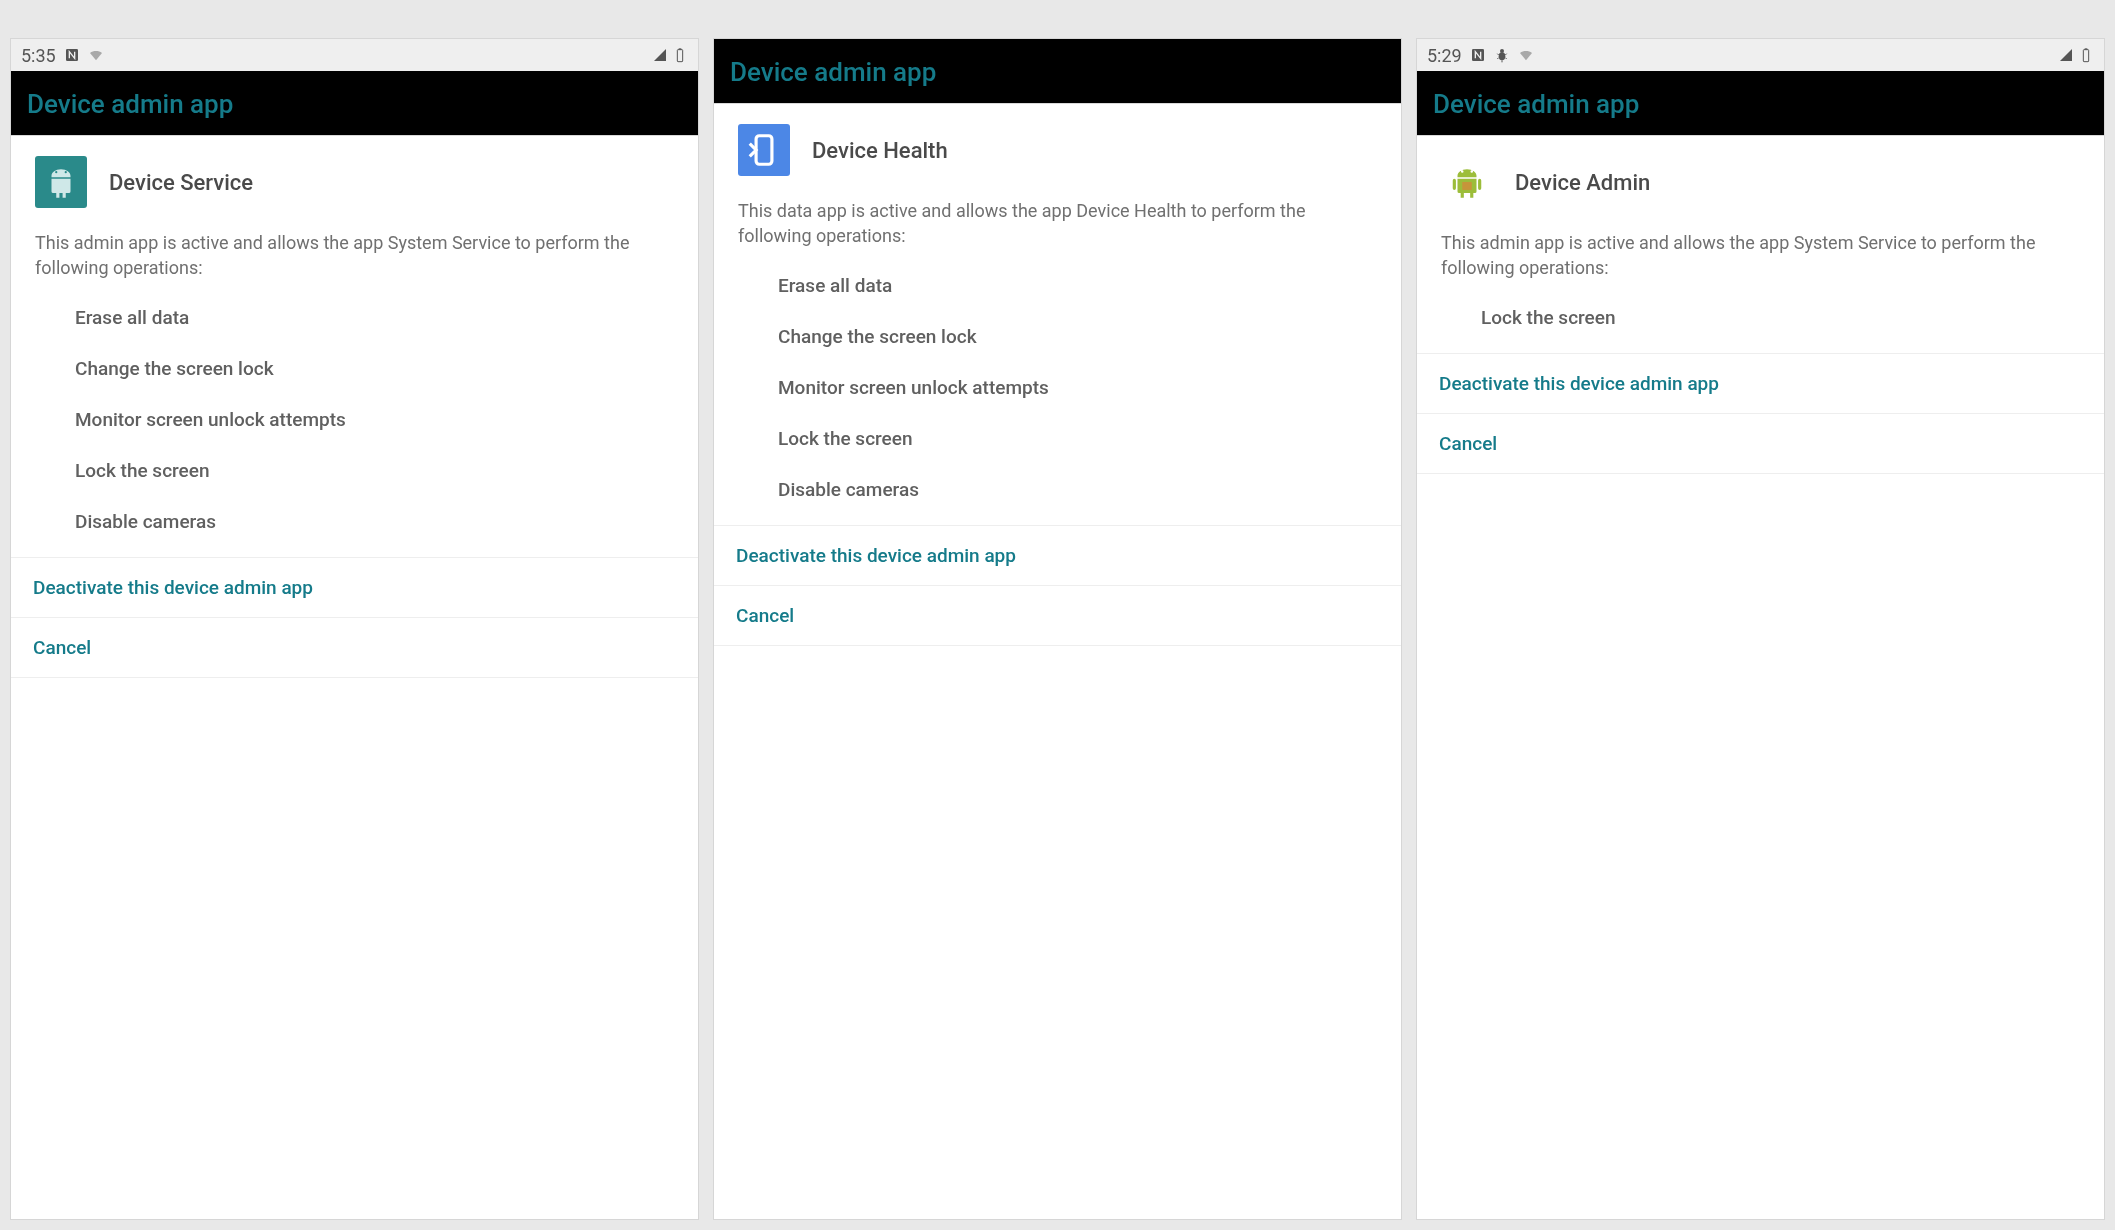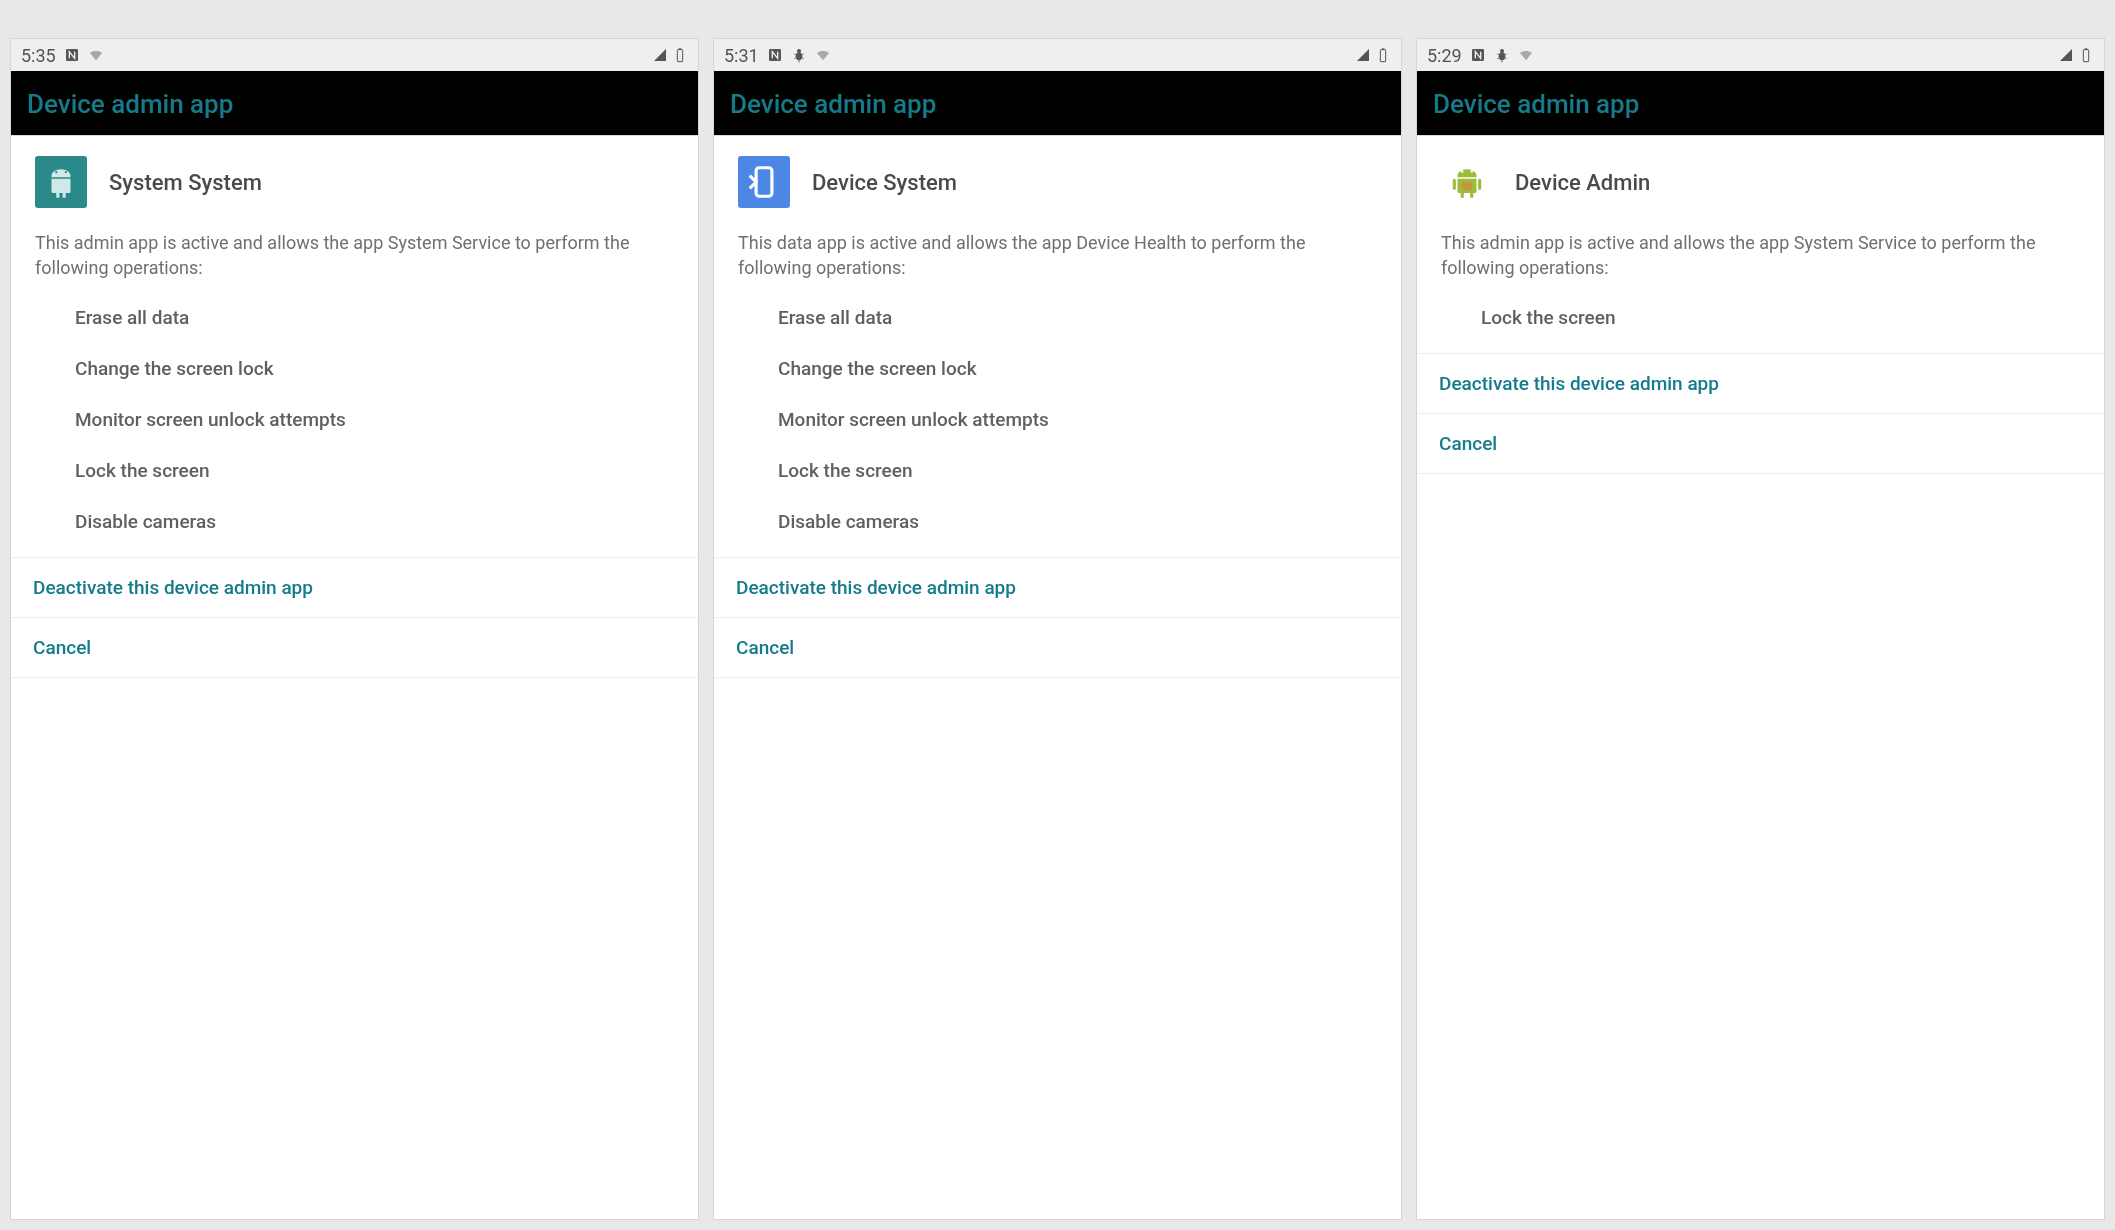--- a/index.html
+++ b/index.html
@@ -125,74 +125,48 @@
   <div class="header">
     <div class="header-title">Device admin app</div>
   </div>
   <div class="content">
     <div class="app-row">
       <div class="app-icon icon-teal">
         <svg viewBox="0 0 24 24" fill="#cfe8e8">
             <path d="M6 8c0-2 2.5-4 6-4s6 2 6 4v1H6V8zM9 6.5a.7.7 0 100-1.4.7.7 0 000 1.4zm6 0a.7.7 0 100-1.4.7.7 0 000 1.4zM6 10h12v8a1 1 0 01-1 1h-2v3h-2v-3h-2v3H9v-3H7a1 1 0 01-1-1v-8z"></path>
           </svg>
       </div>
-      <div class="app-name">System System</div>
+      <div class="app-name">Device Service</div>
     </div>
     <div class="desc">This admin app is active and allows the app System Service to perform the following operations:</div>
     <ul class="ops">
       <li>Erase all data</li>
       <li>Change the screen lock</li>
       <li>Monitor screen unlock attempts</li>
       <li>Lock the screen</li>
       <li>Disable cameras</li>
     </ul>
   </div>
   <div class="action-row">Deactivate this device admin app</div>
   <div class="action-row">Cancel</div>
 </div>
 
 <div class="phone">
-  <div class="statusbar">
-    <div class="sb-left">
-      <span>5:31</span>
-      <svg class="sb-icon" viewBox="0 0 24 24">
-          <rect x="3" y="3" width="18" height="18" rx="2" fill="#555"></rect>
-          <path d="M8 17V7l8 10V7" stroke="#efefef" stroke-width="2" fill="none"></path>
-        </svg>
-      <svg class="sb-icon" viewBox="0 0 24 24">
-          <ellipse cx="12" cy="14" rx="5" ry="6"></ellipse>
-          <circle cx="12" cy="6" r="3"></circle>
-          <path d="M5 10l2 2M19 10l-2 2M5 18l2-2M19 18l-2-2M12 20v3" stroke="#555" stroke-width="1.5"></path>
-        </svg>
-      <svg class="sb-icon dim" viewBox="0 0 24 24">
-          <path d="M12 20l9-11c-5-4-13-4-18 0l9 11z"></path>
-        </svg>
-    </div>
-    <div class="sb-right">
-      <svg class="sb-icon" viewBox="0 0 24 24">
-          <path d="M3 21L21 3v18H3z"></path>
-        </svg>
-      <svg class="sb-icon" viewBox="0 0 24 24">
-          <rect x="8" y="4" width="8" height="18" rx="1" fill="none" stroke="#555" stroke-width="1.5"></rect>
-          <rect x="10" y="2" width="4" height="2"></rect>
-        </svg>
-    </div>
-  </div>
   <div class="header">
     <div class="header-title">Device admin app</div>
   </div>
   <div class="content">
     <div class="app-row">
       <div class="app-icon icon-blue">
         <svg viewBox="0 0 24 24" fill="#ffffff">
             <rect x="7" y="3" width="10" height="18" rx="2" fill="none" stroke="#ffffff" stroke-width="2"></rect>
             <path d="M3 8l4 4-4 4" stroke="#ffffff" stroke-width="2" fill="none"></path>
           </svg>
       </div>
-      <div class="app-name">Device System</div>
+      <div class="app-name">Device Health</div>
     </div>
     <div class="desc">This data app is active and allows the app Device Health to perform the following operations:</div>
     <ul class="ops">
       <li>Erase all data</li>
       <li>Change the screen lock</li>
       <li>Monitor screen unlock attempts</li>
       <li>Lock the screen</li>
       <li>Disable cameras</li>
     </ul>
   </div>

